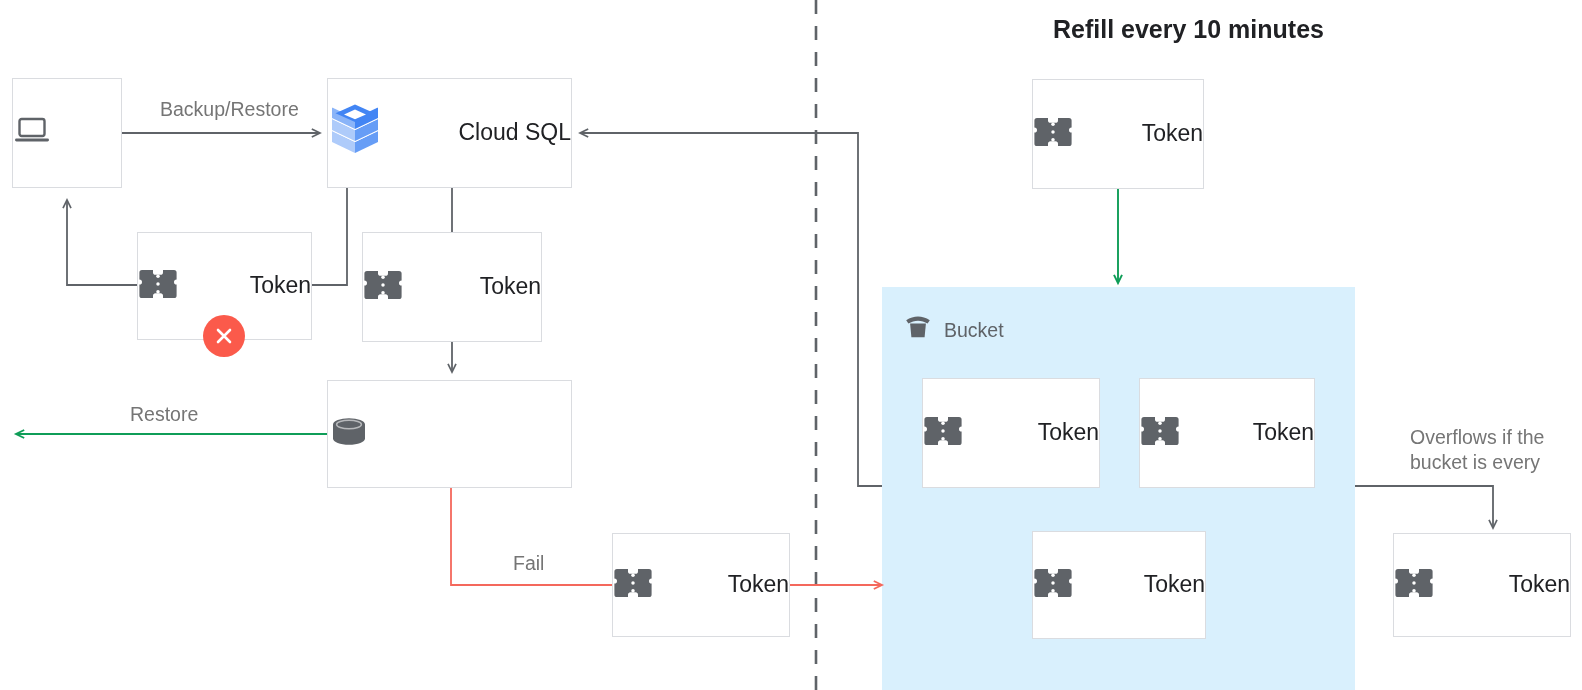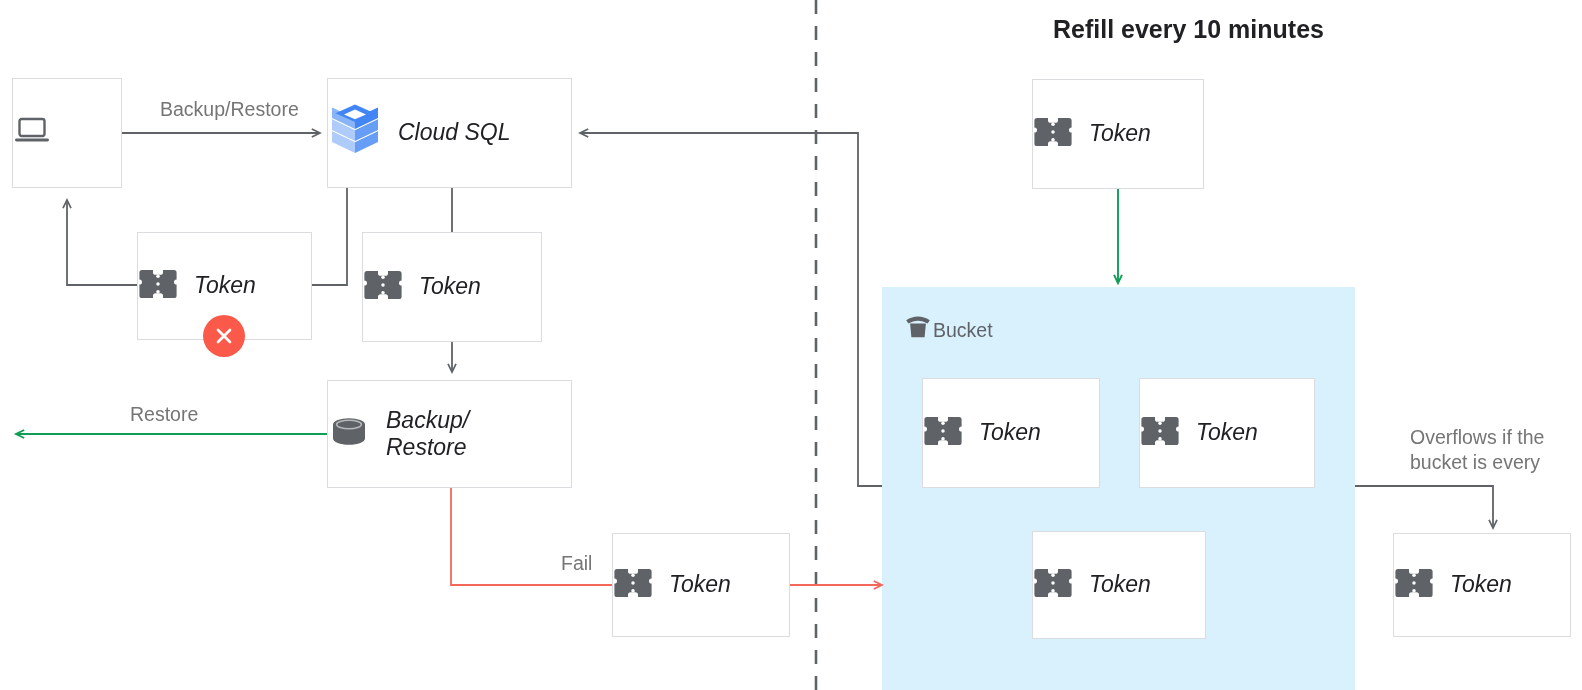--- a/index.html
+++ b/index.html
@@ -11,23 +11,22 @@
   #wires{position:absolute;left:0;top:0;width:1582px;height:690px;}
 
   
   .node{
     position:absolute;
     box-sizing:border-box;
     border:1px solid #dadce0;
     background:#ffffff;
     display:flex;
     align-items:center;
-    justify-content:flex-start;
-    gap:16px;
-    font-style:italic;
+    justify-content:space-between;
+    gap:4px;
   }
   .node .label{
     font-size:23px;
     color:#202124;
     line-height:1.18;
     white-space:pre-line;
   }
 
   
   .caption{
@@ -45,21 +44,21 @@
     white-space:nowrap;
   }
 
   
   #bucket-region{
     position:absolute;
     background:#d9f0fd;
   }
   #bucket-region-label{
     position:absolute;
-    display:flex;align-items:center;
+    display:flex;align-items:center;gap:11px;
     color:#5f6368;font-size:19.5px;
   }
 
   
   #error-badge{
     position:absolute;
     width:42px;height:42px;border-radius:50%;
     background:#fb5a4b;
     display:flex;align-items:center;justify-content:center;
   }
@@ -108,21 +107,21 @@
 
     <path d="M1118,189 L1118,283" fill="none" stroke="#0f9d58" stroke-width="1.9" marker-end="url(#ah-green)"></path>
 
     <path d="M1355,486 L1493,486 L1493,528" fill="none" stroke="#5f6368" stroke-width="1.8" marker-end="url(#ah-gray)"></path>
   </svg>
 
   <div class="title" style="left:1053px;top:15px;">Refill every 10 minutes</div>
 
   <div class="caption" style="left:160px;top:97px;">Backup/Restore</div>
   <div class="caption" style="left:130px;top:402px;">Restore</div>
-  <div class="caption" style="left:513px;top:551px;margin-left:48px;">Fail</div>
+  <div class="caption" style="left:513px;top:551px;">Fail</div>
   <div class="caption" style="left:1410px;top:425px;">Overflows if the
 bucket is every</div>
 
   <div id="bucket-region-label" style="left:903px;top:313px;">
     <span class="ico">
       <svg width="30" height="30" viewBox="0 0 30 30">
         <path d="M3.2,7.2 C7,4.6 11,3.4 15,3.4 C19,3.4 23,4.6 26.8,7.2
                  L24.6,10.6 C21.6,8.7 18.4,7.7 15,7.7 C11.6,7.7 8.4,8.7 5.4,10.6 Z" fill="#5f6368"></path>
         <path d="M7.1,10.6 L22.9,10.6 L21.6,24.2 L8.4,24.2 Z" fill="#5f6368"></path>
       </svg>
@@ -204,22 +203,20 @@
   </div>
 
   <div class="node" style="left:327px;top:380px;width:245px;height:108px;">
     <span class="ico">
       <svg width="42" height="36" viewBox="0 0 42 36">
         <ellipse cx="21" cy="10.5" rx="16" ry="6.3" fill="#5f6368"></ellipse>
         <path d="M5,10.5 L5,24.5 C5,28 12.2,30.8 21,30.8 C29.8,30.8 37,28 37,24.5 L37,10.5 Z" fill="#5f6368"></path>
         <ellipse cx="21" cy="10.5" rx="12.4" ry="4.2" fill="none" stroke="#ffffff" stroke-width="1.5" opacity="0.55"></ellipse>
       </svg>
     </span>
-    <span class="label">Backup/
-Restore</span>
   </div>
 
   <div class="node" style="left:612px;top:533px;width:178px;height:104px;">
     <span class="ico">
       <svg width="40" height="32" viewBox="0 0 40 32">
         <path d="M4,2 L15,2 L15,4.2 A2.6,2.6 0 0 0 17.6,6.8 L22.4,6.8 A2.6,2.6 0 0 0 25,4.2
                  L25,2 L36,2 A2.6,2.6 0 0 1 38.6,4.6 L38.6,11.4 A2.6,2.6 0 0 0 36,14
                  A2.6,2.6 0 0 0 38.6,16.6 L38.6,27.4 A2.6,2.6 0 0 1 36,30 L25,30 L25,27.8
                  A2.6,2.6 0 0 0 22.4,25.2 L17.6,25.2 A2.6,2.6 0 0 0 15,27.8 L15,30 L4,30
                  A2.6,2.6 0 0 1 1.4,27.4 L1.4,16.6 A2.6,2.6 0 0 0 4,14 A2.6,2.6 0 0 0 1.4,11.4

